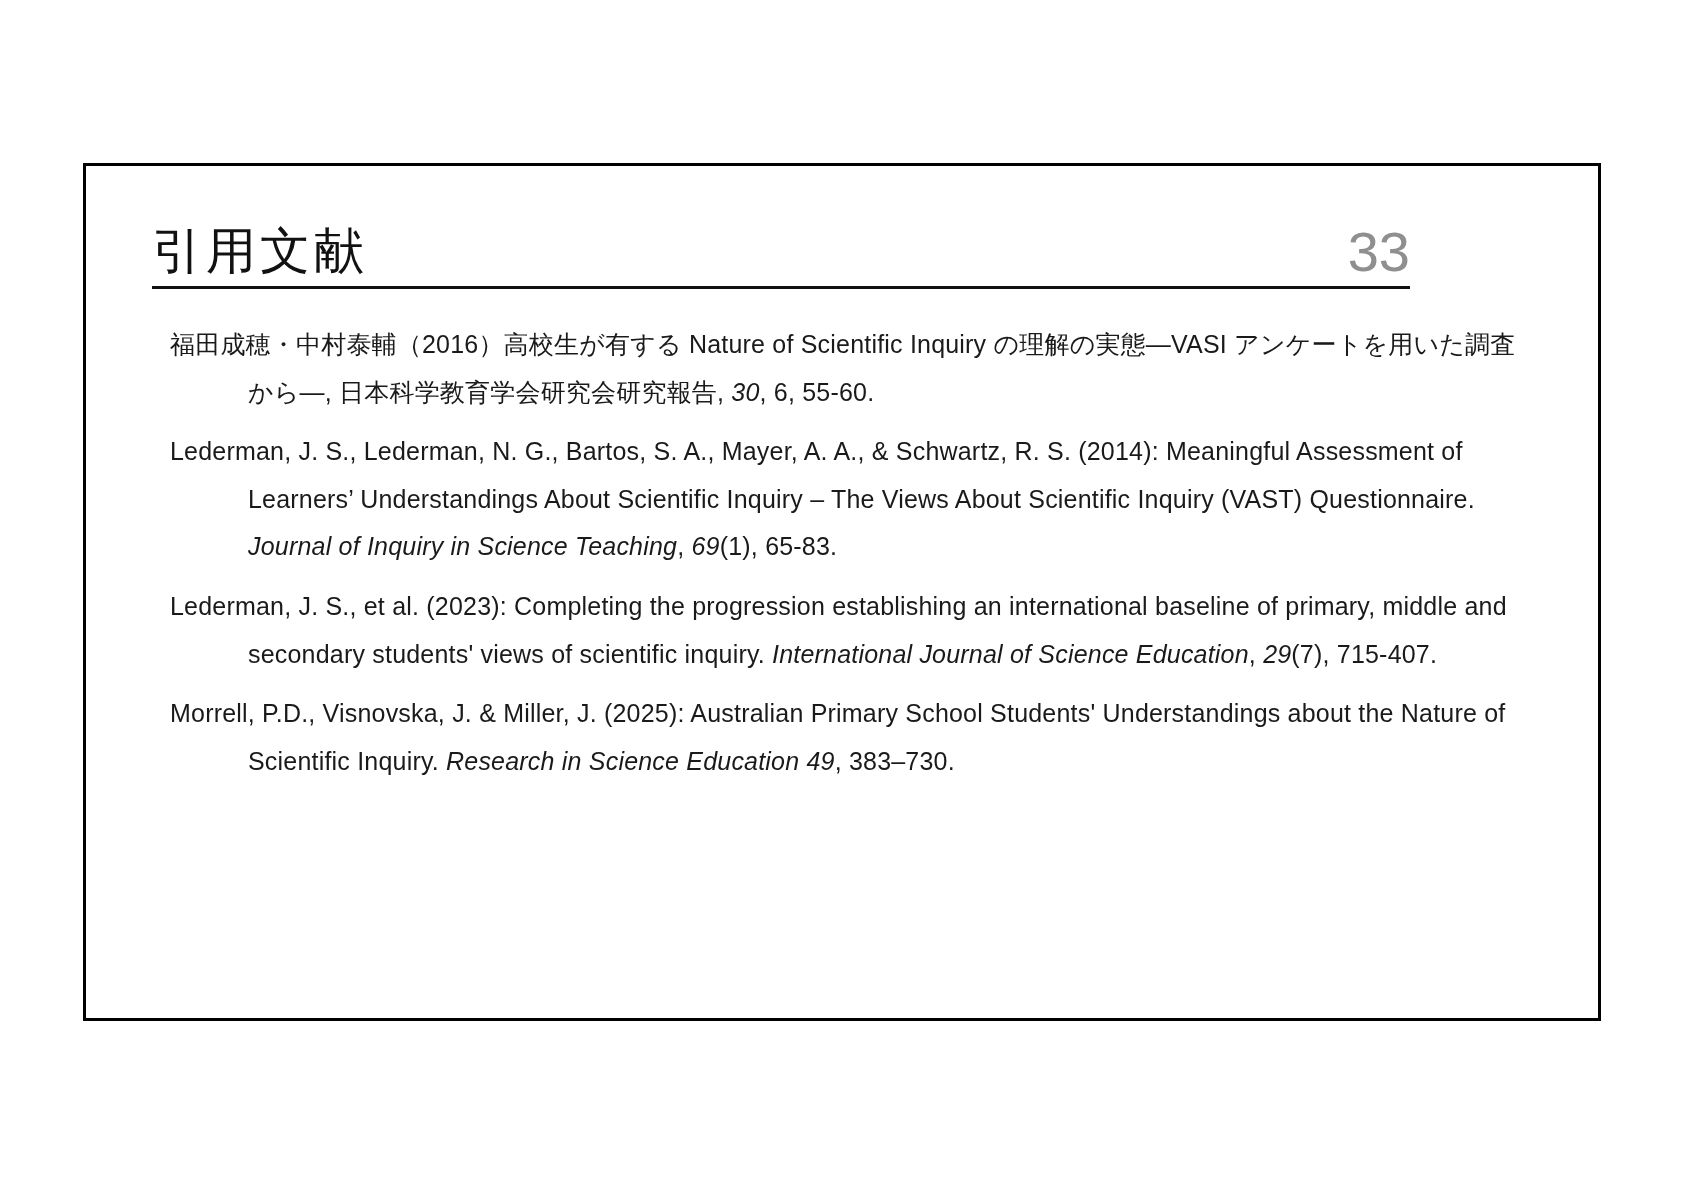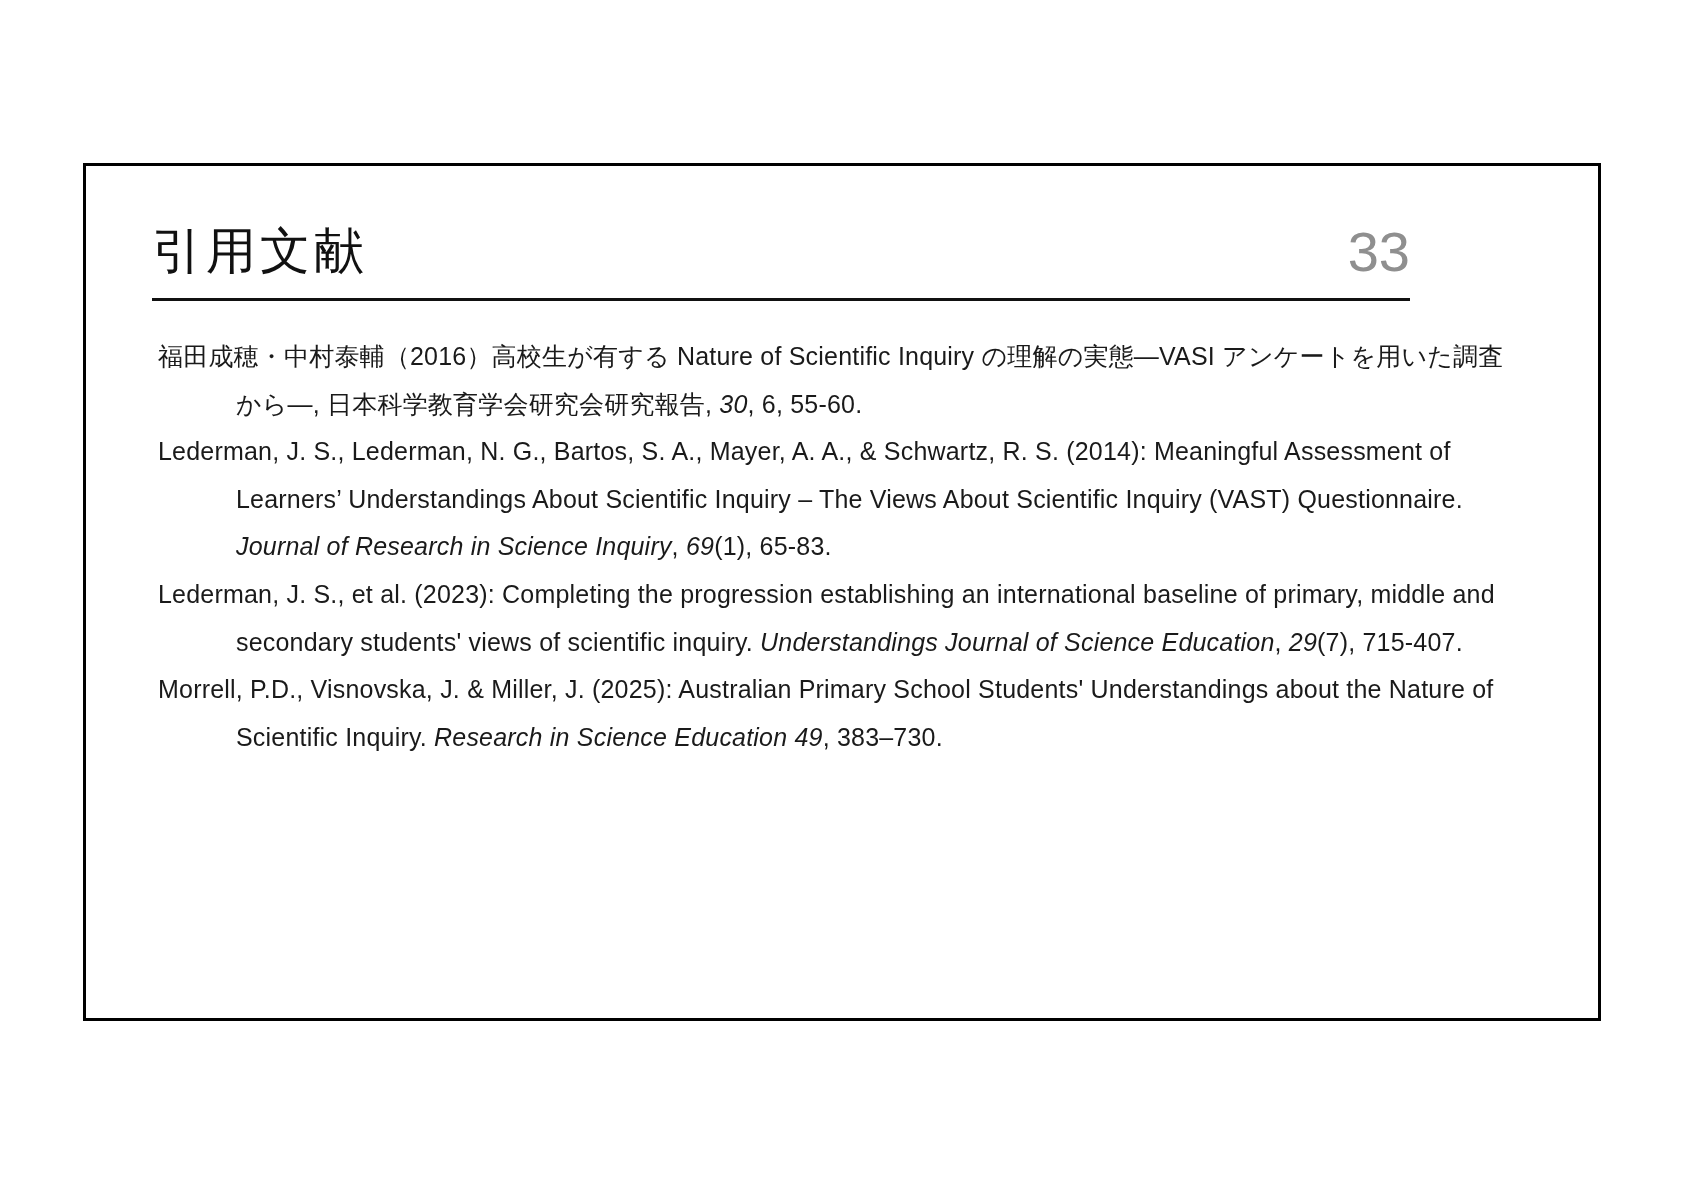--- a/index.html
+++ b/index.html
@@ -24,21 +24,21 @@
     background: #ffffff;
     border: 3px solid #000000;
     box-sizing: border-box;
   }
   .slide-header {
     display: flex;
     justify-content: space-between;
     align-items: flex-end;
     margin: 30px 188px 0 66px;
     border-bottom: 3px solid #111111;
-    padding-bottom: 18px;
+    padding-bottom: 6px;
     gap: 40px;
   }
   .slide-title {
     font-size: 50px;
     font-weight: 500;
     letter-spacing: 4px;
     color: #111111;
     line-height: 1.15;
   }
   .page-number {
@@ -46,21 +46,21 @@
     font-weight: 300;
     color: #8f8f8f;
     line-height: 1.0;
     margin-top: 28px;
   }
   .references {
     margin: 32px 70px 0 72px;
     color: #1a1a1a;
   }
   .ref {
-    margin: 0;
+    margin: 12px;
     font-size: 25px;
     line-height: 47.6px;
     padding-left: 78px;
     text-indent: -78px;
     font-weight: 400;
     letter-spacing: 0.2px;
   }
   .ref .em {
     font-style: italic;
   }
@@ -69,18 +69,18 @@
 <body>
 
 <div class="page">
   <div class="slide">
     <div class="slide-header">
       <div class="slide-title">引用文献</div>
       <div class="page-number">33</div>
     </div>
     <div class="references">
         <p class="ref"><span>福田成穂・中村泰輔（2016）高校生が有する Nature of Scientific Inquiry の理解の実態―VASI アンケートを用いた調査から―, 日本科学教育学会研究会研究報告, </span><span class="em">30</span><span>, 6, 55-60.</span></p>
-        <p class="ref"><span>Lederman, J. S., Lederman, N. G., Bartos, S. A., Mayer, A. A., &amp; Schwartz, R. S. (2014): Meaningful Assessment of Learners’ Understandings About Scientific Inquiry – The Views About Scientific Inquiry (VAST) Questionnaire. </span><span class="em">Journal of Research in Science Inquiry</span><span>, </span><span class="em">69</span><span>(1), 65-83.</span></p>
-        <p class="ref"><span>Lederman, J. S., et al. (2023): Completing the progression establishing an international baseline of primary, middle and secondary students' views of scientific inquiry. </span><span class="em">Understandings Journal of Science Education</span><span>, </span><span class="em">29</span><span>(7), 715-407.</span></p>
+        <p class="ref"><span>Lederman, J. S., Lederman, N. G., Bartos, S. A., Mayer, A. A., &amp; Schwartz, R. S. (2014): Meaningful Assessment of Learners’ Understandings About Scientific Inquiry – The Views About Scientific Inquiry (VAST) Questionnaire. </span><span class="em">Journal of Inquiry in Science Teaching</span><span>, </span><span class="em">69</span><span>(1), 65-83.</span></p>
+        <p class="ref"><span>Lederman, J. S., et al. (2023): Completing the progression establishing an international baseline of primary, middle and secondary students' views of scientific inquiry. </span><span class="em">International Journal of Science Education</span><span>, </span><span class="em">29</span><span>(7), 715-407.</span></p>
         <p class="ref"><span>Morrell, P.D., Visnovska, J. &amp; Miller, J. (2025): Australian Primary School Students' Understandings about the Nature of Scientific Inquiry. </span><span class="em">Research in Science Education 49</span><span>, 383–730.</span></p>
       </div>
   </div>
 </div>
 
 </body></html>

